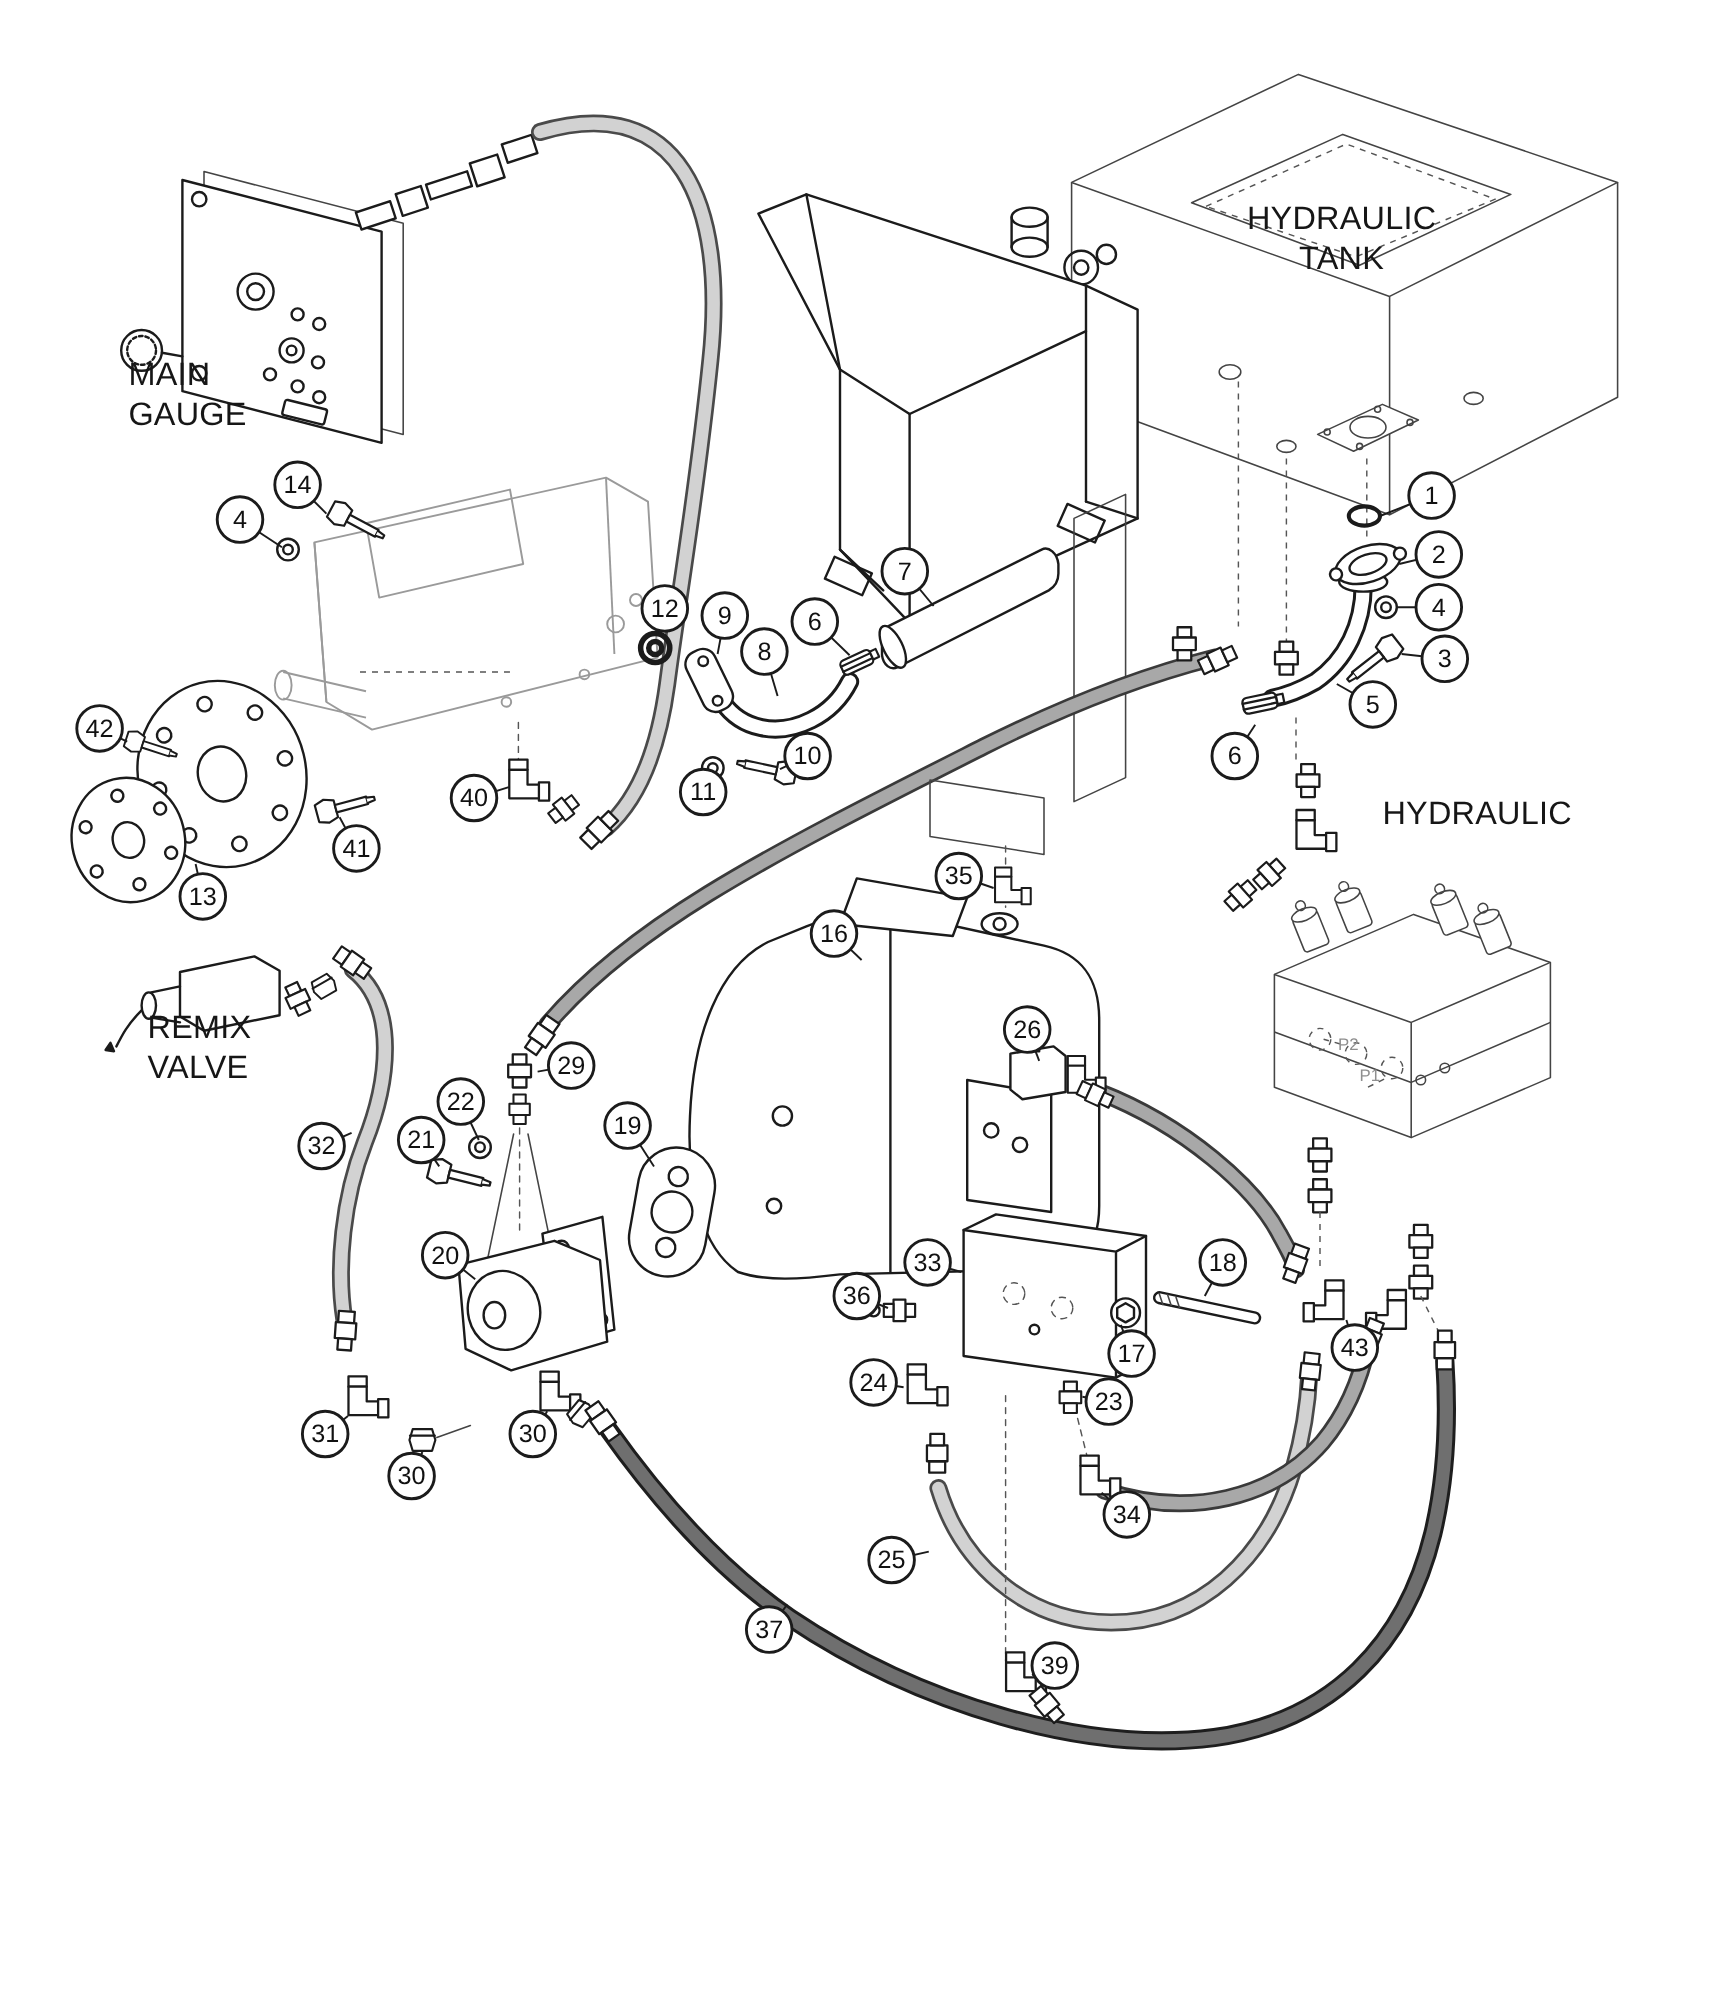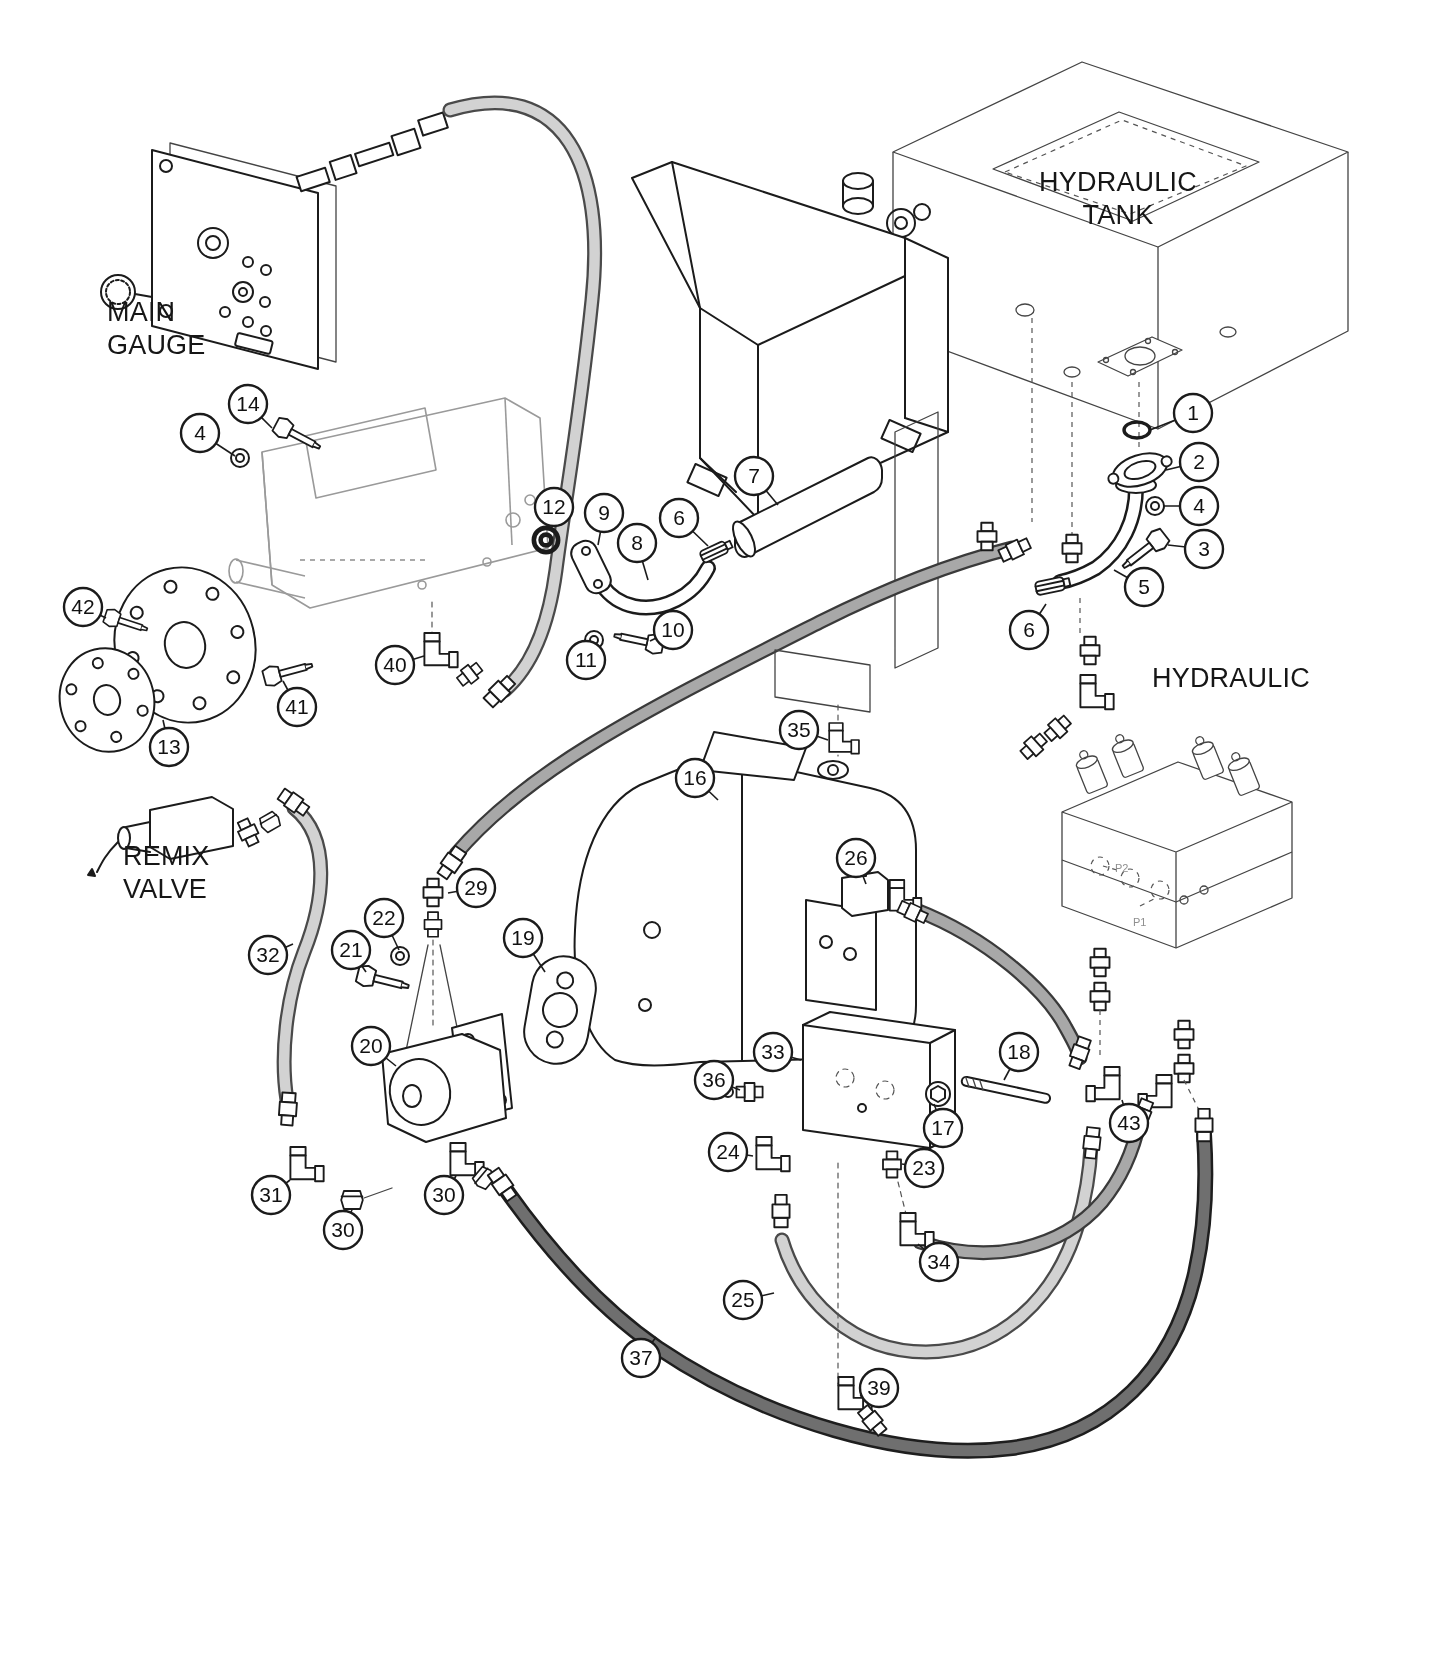--- a/index.html
+++ b/index.html
@@ -28,21 +28,21 @@
   .hoseD-o{fill:none;stroke:#1e1e1e;stroke-width:16;stroke-linecap:round;}
   .hoseD-i{fill:none;stroke:var(--hose-dark);stroke-width:11;stroke-linecap:round;}
 
   .callout-leader{stroke:var(--line);stroke-width:1.6;}
   .callout-circle{fill:#fff;stroke:var(--line);stroke-width:2.4;}
   .callout-num{font:500 21px "Liberation Sans", sans-serif;fill:#111;text-anchor:middle;}
 
   .label{position:absolute;color:#161616;font-size:27px;line-height:1.22;letter-spacing:.2px;
          white-space:pre-line;}
   .label.center{text-align:center;}
-  .port-label{position:absolute;color:#8f8f8f;font-size:11px;}
+  .port-label{position:absolute;color:#8f8f8f;font-size:14px;}
 </style>
 </head>
 <body>
 
 <div class="stage">
 
   <svg class="art" viewBox="0 0 1445 1670">
     <defs>
       <g id="sym-washer">
           <circle r="9"></circle>
@@ -659,15 +659,15 @@
   <div class="label center" style="left:1033px;top:166px;width:170px">HYDRAULIC
 TANK</div>
 
   <div class="label" style="left:123px;top:840px">REMIX
 VALVE</div>
 
   <div class="label" style="left:1152px;top:662px">HYDRAULIC</div>
 
   <div class="port-label" style="left:1115px;top:862px">P2</div>
 
-  <div class="port-label" style="left:1133px;top:916px">P1</div>
+  <div class="port-label" style="left:1133px;top:888px">P1</div>
 
 </div>
 
 </body></html>

